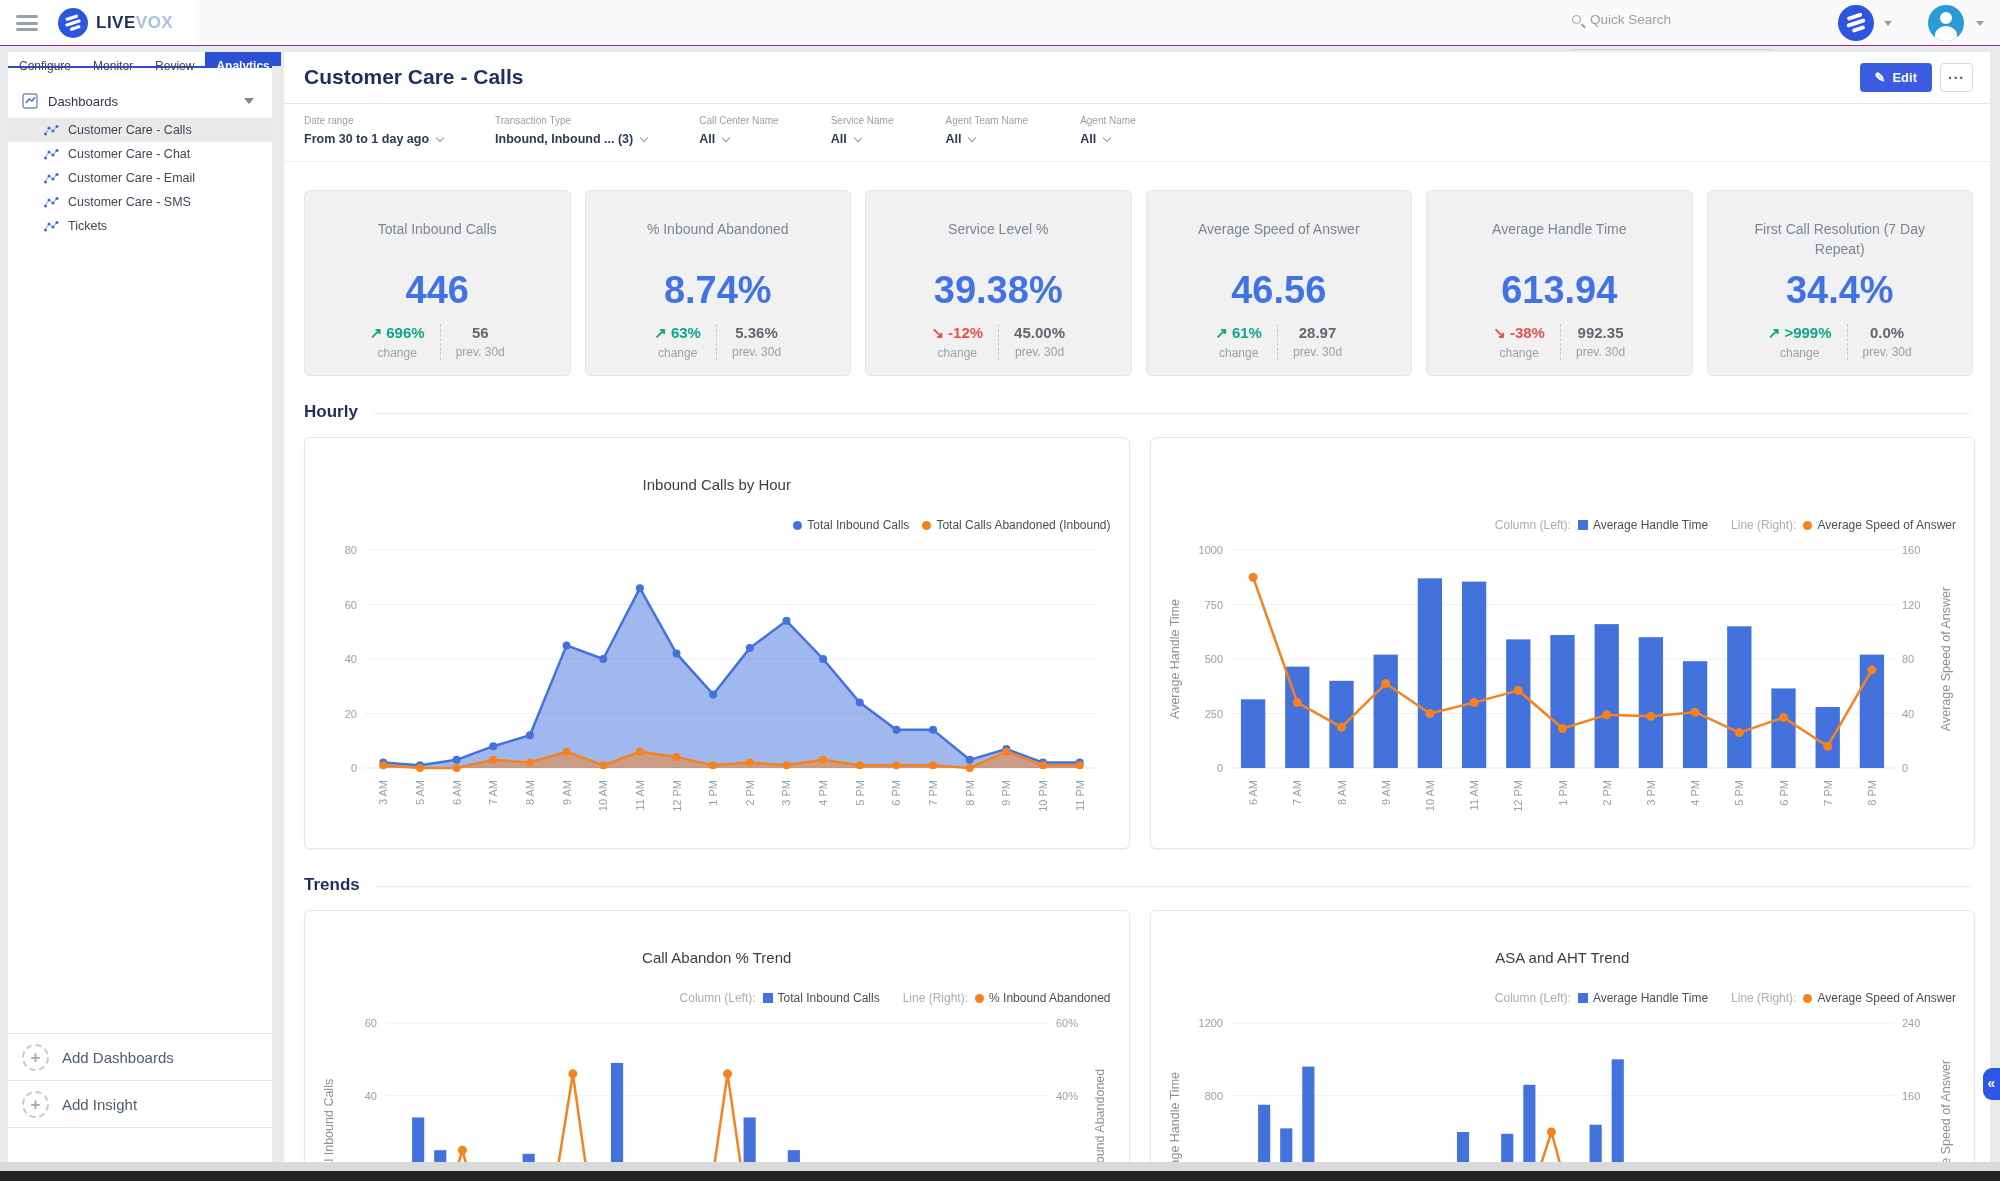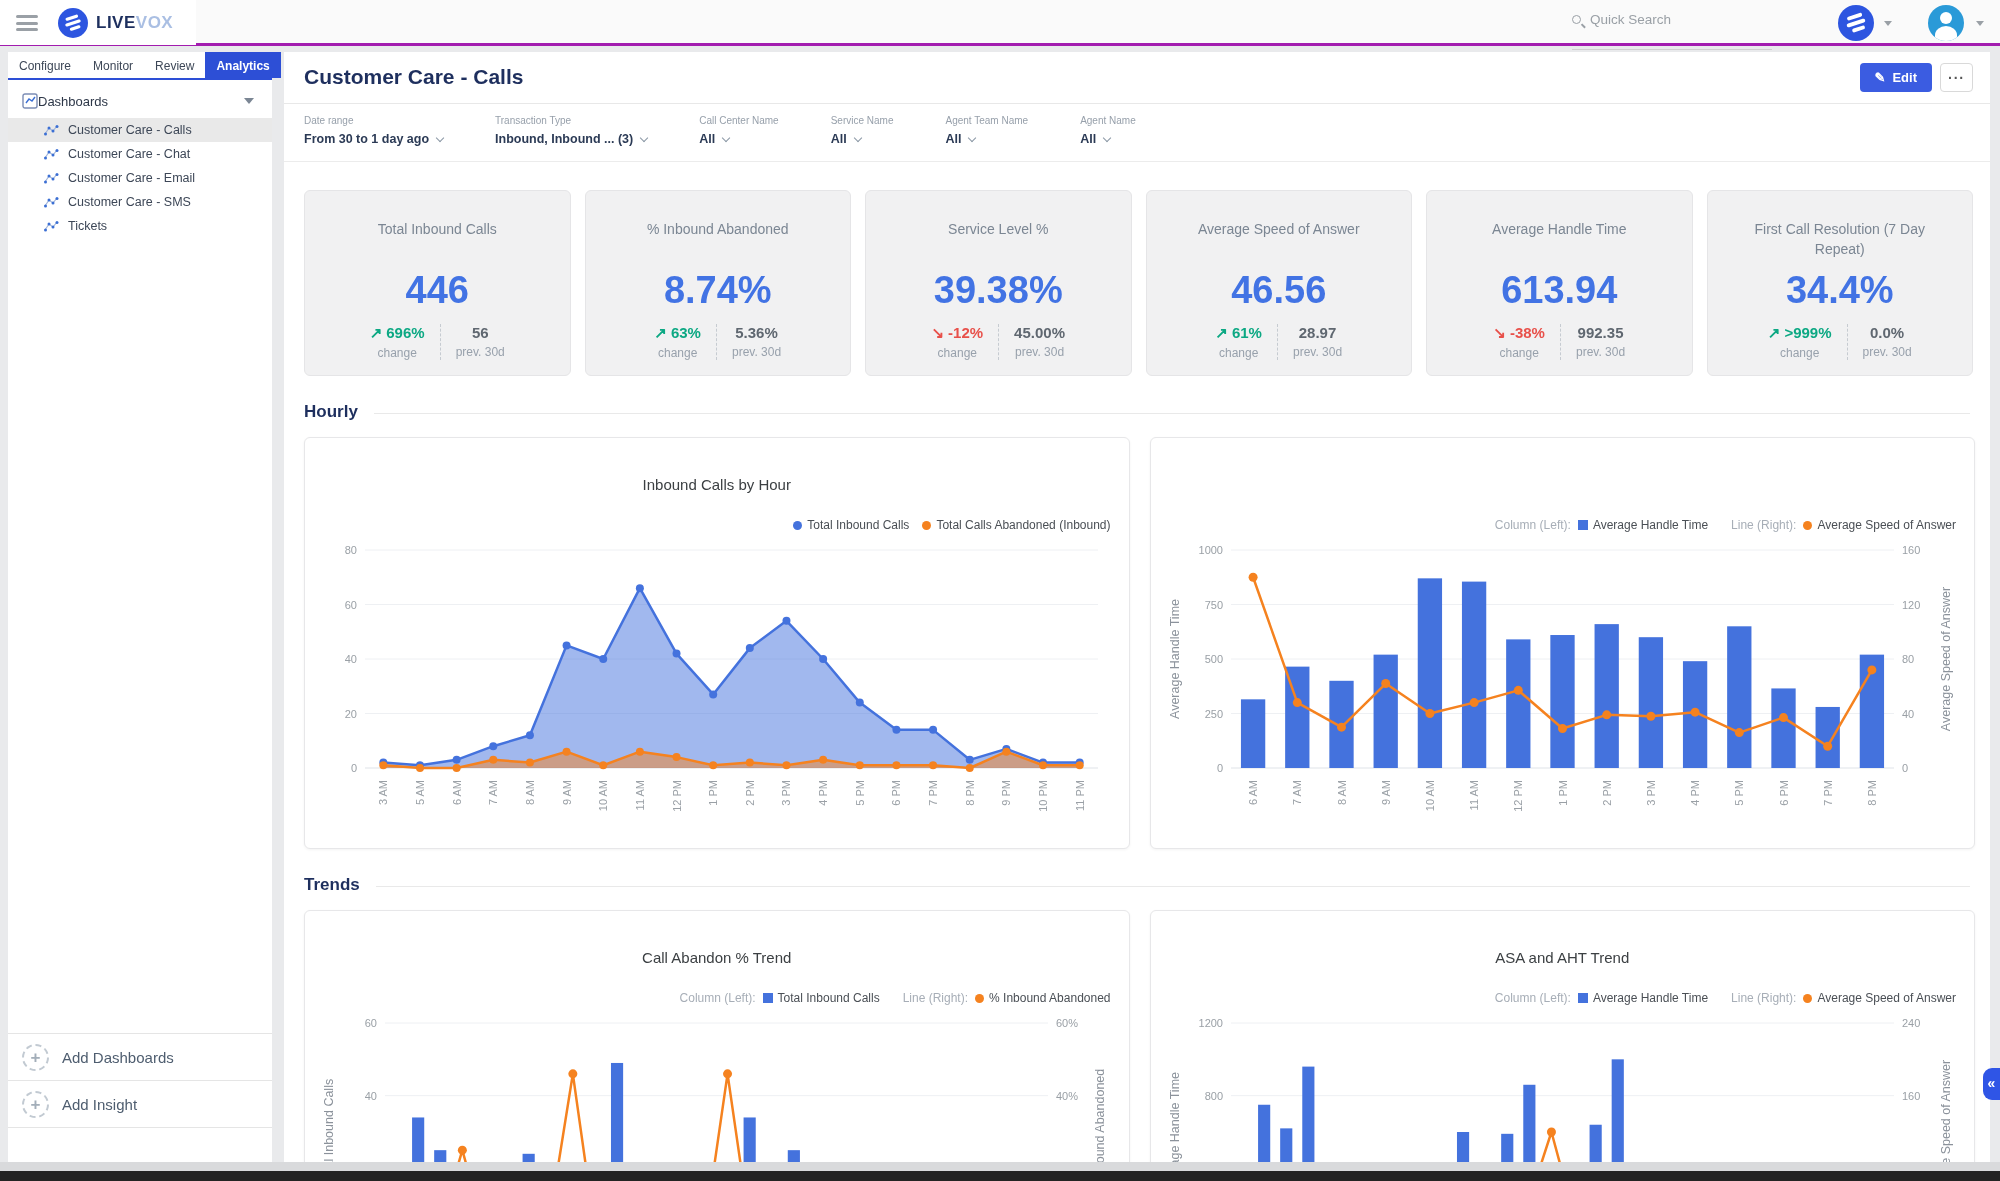--- a/index.html
+++ b/index.html
@@ -1,44 +1,44 @@
 <!DOCTYPE html>
 <html><head>
 <meta charset="utf-8">
 <style>
   * { margin:0; padding:0; box-sizing:border-box; }
   html,body { width:2000px; height:1181px; overflow:hidden; }
   body { position:relative; background:#e9eaec; font-family:"Liberation Sans", sans-serif; }
 
   
-  .topbar { position:absolute; left:0; top:0; width:2000px; height:46px; background:#fafafa; border-bottom:3px solid #a21caf; }
+  .topbar { position:absolute; left:0; top:0; width:2000px; height:46px; background:#fafafa; border-bottom:1px solid #a21caf; }
   .brand-block { position:absolute; left:0; top:0; width:196px; height:45px; background:#fff; }
   .hamburger { position:absolute; left:16px; top:15px; width:22px; height:16px; cursor:pointer; }
   .hamburger i { display:block; height:3px; background:#9aa0a6; border-radius:2px; margin-bottom:3.5px; }
   .brand { position:absolute; left:58px; top:8px; display:flex; align-items:center; gap:8px; }
   .brand-live { font-size:17px; font-weight:bold; color:#1d2f5e; letter-spacing:.5px; }
   .brand-vox { font-size:17px; font-weight:bold; color:#aabfe3; letter-spacing:.5px; }
   .search { position:absolute; left:1572px; top:12px; width:200px; border-bottom:1px solid #cfcfcf; padding-bottom:22px; display:flex; align-items:center; gap:9px; cursor:text; }
   .search-icon { width:9px; height:9px; border:1.5px solid #9aa0a6; border-radius:50%; position:relative; }
   .search-icon::after { content:""; position:absolute; width:5px; height:1.5px; background:#9aa0a6; transform:rotate(45deg); left:8px; top:9px; }
   .search-ph { font-size:13.5px; color:#9aa0a6; }
   .tb-avatar { position:absolute; top:5px; width:36px; height:36px; border-radius:50%; cursor:pointer; }
   .tb-logo-avatar { left:1838px; background:#2d55e0; }
   .tb-user-avatar { left:1928px; background:#2a9ad8; overflow:hidden; }
   .tb-user-avatar .head { position:absolute; left:12px; top:7px; width:12px; height:12px; background:#fff; border-radius:50%; }
   .tb-user-avatar .bust { position:absolute; left:7px; top:21px; width:22px; height:18px; background:#fff; border-radius:50% 50% 0 0; }
   .tb-caret { position:absolute; top:21px; width:0; height:0; border-left:4.5px solid transparent; border-right:4.5px solid transparent; border-top:5px solid #9aa0a6; cursor:pointer; }
   .tb-caret.c1 { left:1884px; } .tb-caret.c2 { left:1976px; }
 
   
   .sidebar { position:absolute; left:8px; top:52px; width:264px; height:1111px; background:#fff; }
-  .tabs { display:flex; height:28px; border-bottom:2px solid #2d4fd6; }
+  .tabs { display:flex; height:16px; border-bottom:2px solid #2d4fd6; }
   .tab { padding:0 11px; line-height:28px; font-size:12px; color:#3d4757; cursor:pointer; }
   .tab.active { background:#2d4fd6; color:#fff; font-weight:bold; }
-  .tree-header { display:flex; align-items:center; padding:13px 14px 9px 14px; cursor:pointer; }
+  .tree-header { display:flex; align-items:center; gap:10px; padding:25px 14px 9px 14px; cursor:pointer; }
   .th-label { flex:1; font-size:13px; color:#2d3748; }
   .th-caret { width:0; height:0; border-left:5px solid transparent; border-right:5px solid transparent; border-top:6px solid #7b8694; margin-right:4px; }
   .tree-item { height:24px; display:flex; align-items:center; gap:9px; padding-left:36px; font-size:12.5px; color:#3d4757; cursor:pointer; }
   .tree-item.selected { background:#e9e9e9; }
   .sidebar-bottom { position:absolute; left:0; right:0; bottom:0; }
   .add-row { height:47px; border-top:1px solid #e5e5e5; display:flex; align-items:center; gap:13px; padding-left:14px; cursor:pointer; }
   .add-icon { width:27px; height:27px; border:2px dashed #c2cad2; border-radius:50%; color:#a3aeb9; font-size:17px; font-weight:bold; text-align:center; line-height:23px; }
   .add-label { font-size:15px; color:#4e5d6f; }
   .add-tail { height:36px; border-top:1px solid #e5e5e5; }
 

